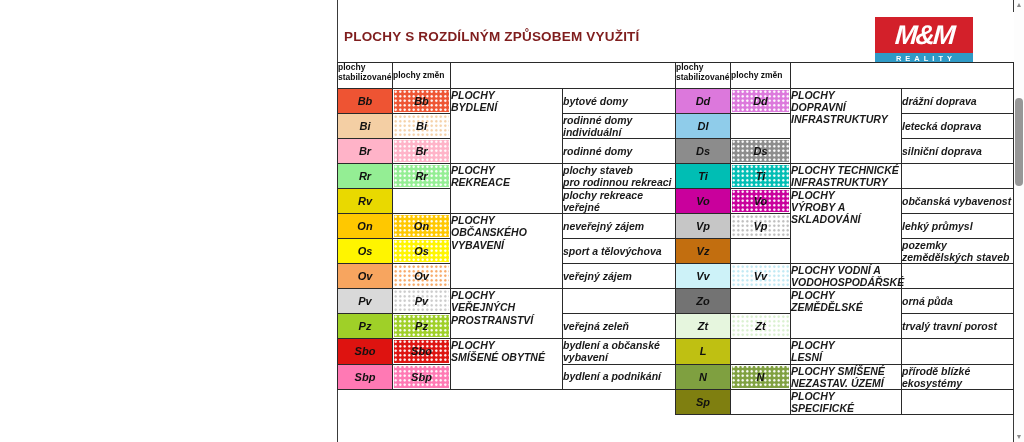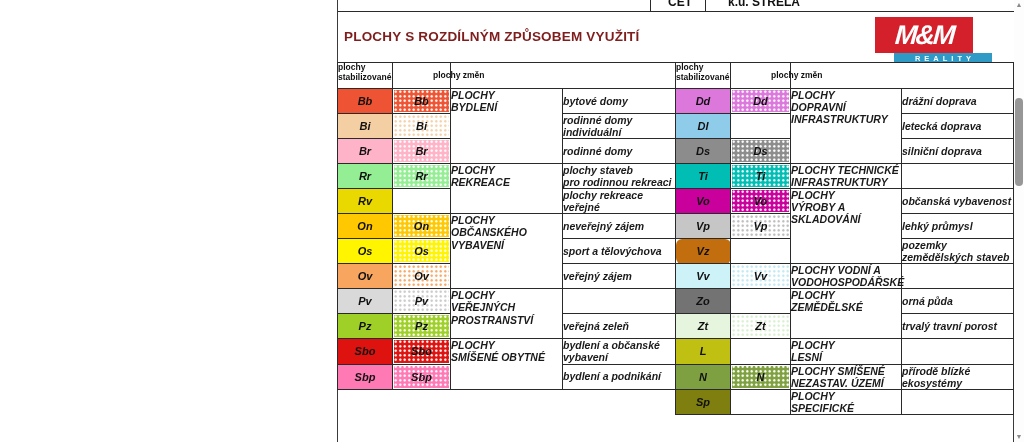--- a/index.html
+++ b/index.html
@@ -42,21 +42,21 @@
   table.legend { position:absolute; top:62px; border-collapse:collapse; table-layout:fixed; background:#fff; }
   #tblL { left:337px; width:338px; }
   #tblR { left:675px; width:338px; }
   table.legend th, table.legend td { border:1px solid #2a2a2a; padding:0; }
   table.legend thead tr { height:26px; }
   table.legend tbody tr { height:25px;font-style:italic; }
   th.colhead {
     font-size:8.5px; font-weight:bold; text-align:left; vertical-align:top;
     padding:1px 0 0 2px; white-space:pre; line-height:1.15;
   }
-  th.colhead.mid { vertical-align:middle; padding-top:0;padding-left:40px; }
+  th.colhead.mid { vertical-align:middle; padding-top:0; }
   td.sw { text-align:center; font-weight:bold; font-size:11px; color:#111; }
   td.sw.dots { box-shadow: inset 0 0 0 1px #fff; }
   td.cat {
     vertical-align:top; font-weight:bold; font-size:10.5px; color:#1a1a1a;
     padding:2px 0 0 4px; white-space:pre; line-height:1.15; overflow:visible;
   }
   td.desc {
     vertical-align:middle; font-weight:bold; font-size:10.5px; color:#1a1a1a;
     padding:0 0 0 5px; white-space:pre; line-height:1.15; overflow:visible;
   }
@@ -70,34 +70,28 @@
     background:#979797; border-radius:4px; cursor:pointer; }
 </style>
 </head>
 <body>
 
 <div class="page">
 
   <div class="doc-edge" style="left:337px"></div>
   <div class="doc-edge" style="left:1013px"></div>
 
-  <div class="topbar">
-    <div class="vline" style="left:312px"></div>
-    <div class="vline" style="left:367px"></div>
-    <div class="cell-text" style="left:320px; width:44px; text-align:center;">ČET</div>
-    <div class="cell-text" style="left:390px;">k.ú. STŘELA</div>
-  </div>
 
   <div class="titlebar">
     <div class="page-title">PLOCHY S ROZDÍLNÝM ZPŮSOBEM VYUŽITÍ</div>
     <div class="logo">
       <div class="red" style="background: rgb(211, 32, 42);">
         <span>M&amp;M</span>
       </div>
-      <div class="blue" style="background: rgb(47, 154, 198); margin-left: 19px;">
+      <div class="blue" style="background: rgb(47, 154, 198);">
         <span>REALITY</span>
       </div>
     </div>
   </div>
 
   <table class="legend" id="tblL">
     <colgroup>
         <col style="width:55px">
         <col style="width:58px">
         <col style="width:112px">
@@ -239,21 +233,21 @@
 VÝROBY A
 SKLADOVÁNÍ</td>
           <td class="desc">občanská vybavenost</td>
         </tr>
         <tr>
           <td class="sw" style="background: rgb(198, 198, 198);">Vp</td>
           <td class="sw dots" style="background-color: rgb(255, 255, 255); background-image: radial-gradient(circle, rgb(187, 187, 187) 1.2px, transparent 1.3px); background-size: 4.5px 4.5px;">Vp</td>
           <td class="desc">lehký průmysl</td>
         </tr>
         <tr>
-          <td class="sw" style="background: rgb(194, 110, 15); border-radius: 6px;">Vz</td>
+          <td class="sw" style="background: rgb(194, 110, 15);">Vz</td>
           <td class="sw"></td>
           <td class="desc">pozemky
 zemědělských staveb</td>
         </tr>
         <tr>
           <td class="sw" style="background: rgb(205, 242, 248);">Vv</td>
           <td class="sw dots" style="background-color: rgb(255, 255, 255); background-image: radial-gradient(circle, rgb(190, 232, 243) 1.2px, transparent 1.3px); background-size: 4.5px 4.5px;">Vv</td>
           <td class="cat" rowspan="1">PLOCHY VODNÍ A
 VODOHOSPODÁŘSKÉ</td>
           <td class="desc"></td>

